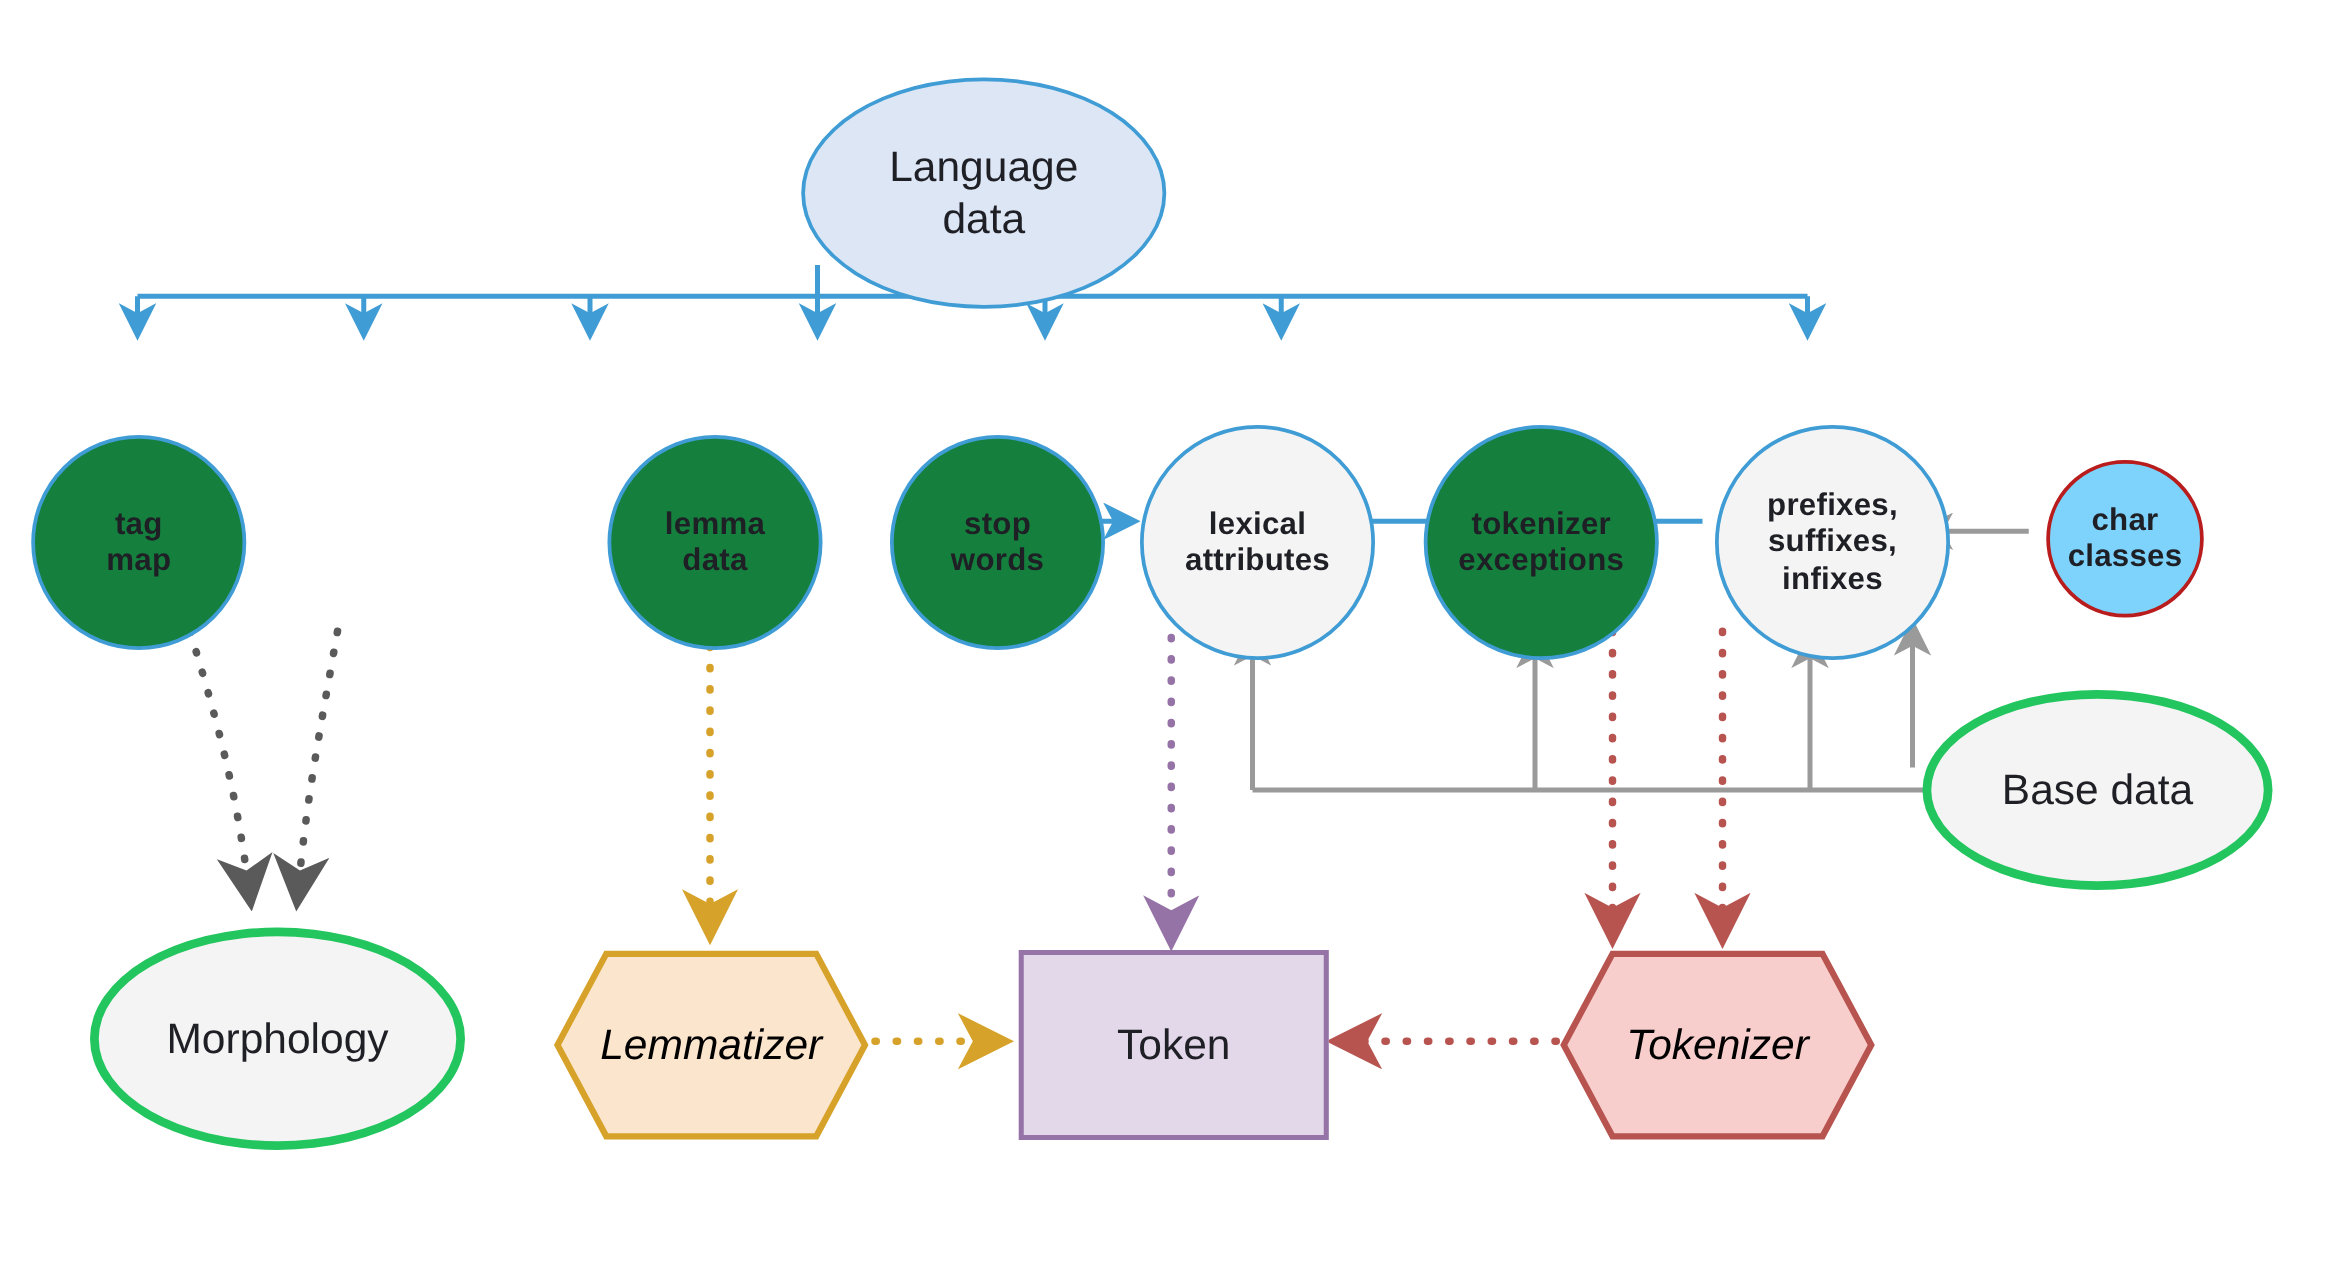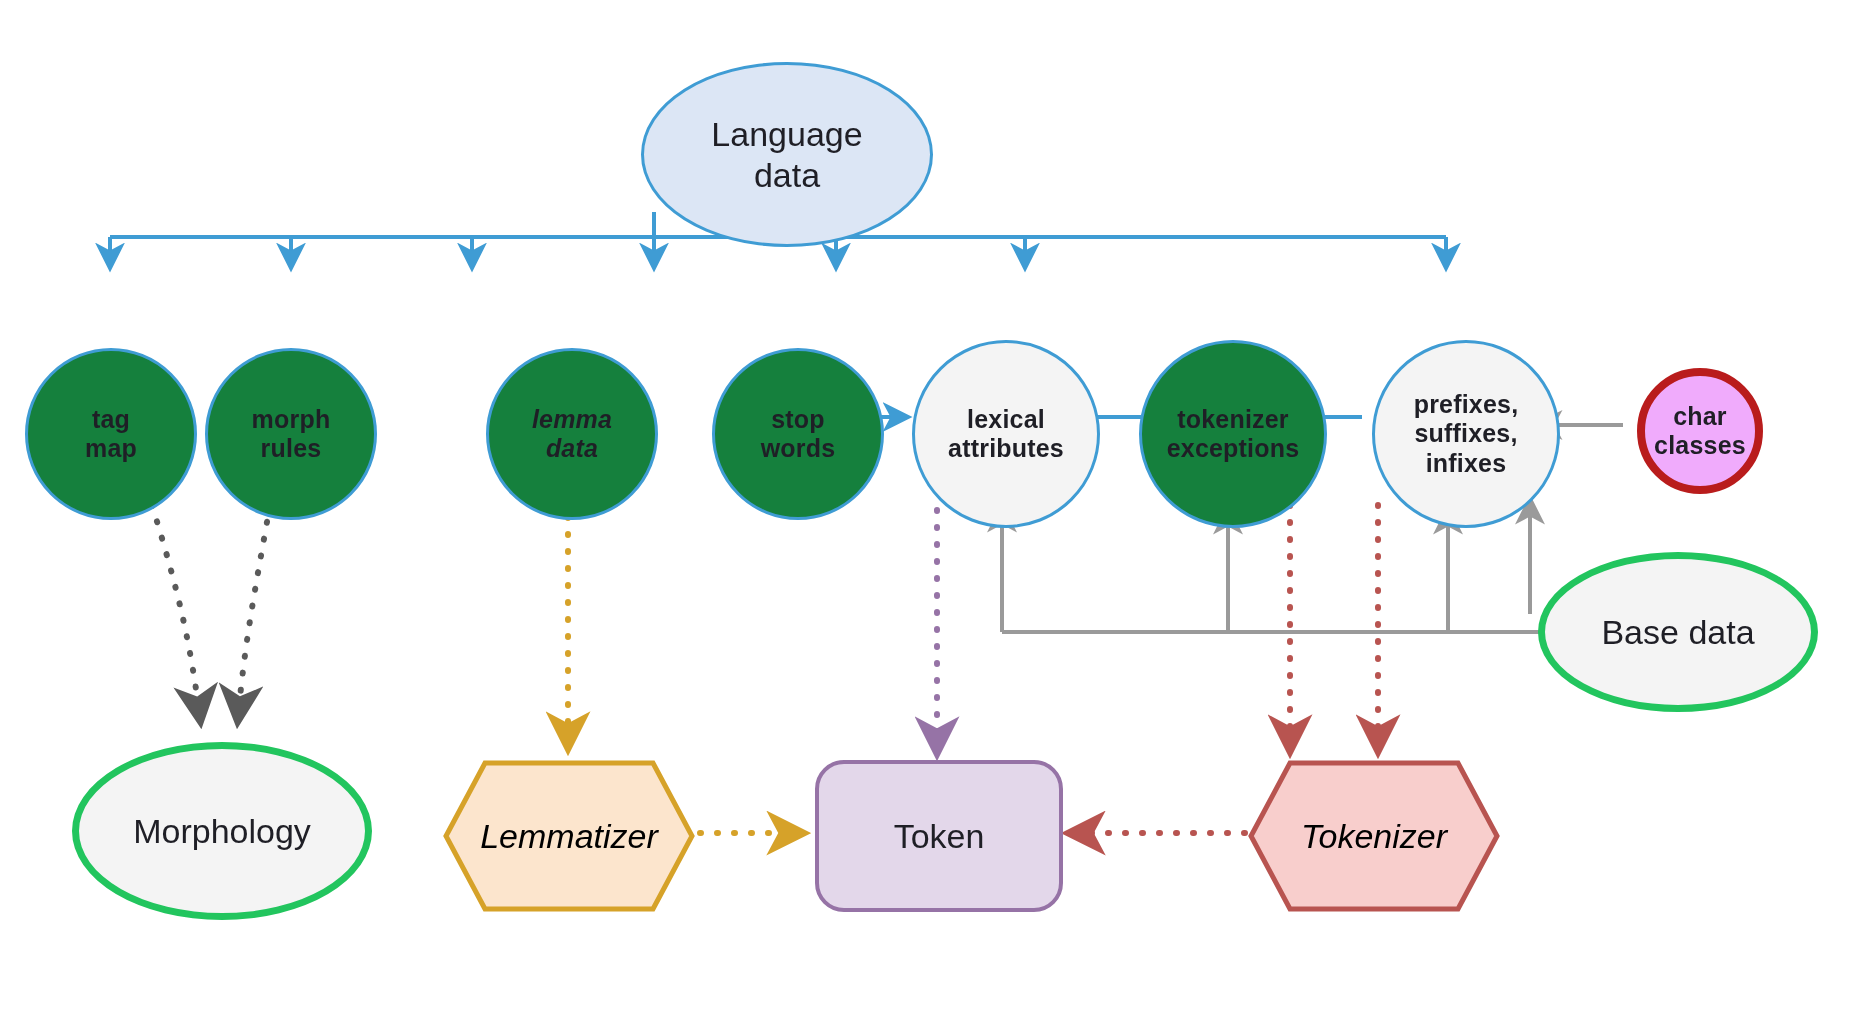--- a/index.html
+++ b/index.html
@@ -4,21 +4,21 @@
 <style>
   html,body{margin:0;padding:0;background:#ffffff;}
   body{width:1868px;height:1012px;font-family:"Liberation Sans",sans-serif;overflow:hidden;}
   #stage{position:relative;width:1551px;height:1012px;background:#ffffff;}
   #edges{position:absolute;left:0;top:0;width:1868px;height:1012px;}
   .node{position:absolute;display:flex;align-items:center;justify-content:center;text-align:center;box-sizing:border-box;color:#1f1f26;}
   .node .lbl{line-height:1.18;pointer-events:none;}
   .circ{border-radius:50%;}
   .c-blue{background:#15803d;border:3px solid #3f9cd4;}
   .c-gray{background:#f4f4f4;border:3px solid #3f9cd4;}
-  .c-plain{background:#f0abfc;border:8px solid #b91c1c;}
+  .c-plain{background:#7dd3fc;border:3px solid #b91c1c;}
   .ell{border-radius:50%;}
   .e-blue{background:#dce6f5;border:3px solid #3f9cd4;}
   .e-gray{background:#f4f4f4;border:7px solid #22c55e;}
   .boxed{background:#e3d7ea;border:4px solid #9673a6;}
   .small-bold{font-size:25px;font-weight:bold;letter-spacing:.2px;}
   .big-reg{font-size:34px;font-weight:400;}
   .hexwrap{position:absolute;font-style:italic;}
   .hexwrap svg{position:absolute;left:0;top:0;}
   .hexwrap .lbl{position:absolute;left:0;top:0;width:100%;height:100%;display:flex;align-items:center;justify-content:center;}
 </style>
@@ -102,28 +102,22 @@
     </div>
   </div>
 
   <div class="node circ c-blue" style="left:25px;top:348px;width:172px;height:172px;">
     <div class="lbl small-bold">
       <div>tag</div>
       <div>map</div>
     </div>
   </div>
 
-  <div class="node circ c-blue" style="left:205px;top:348px;width:172px;height:172px;">
-    <div class="lbl small-bold">
-      <div>morph</div>
-      <div>rules</div>
-    </div>
-  </div>
 
-  <div class="node circ c-blue" style="left:486px;top:348px;width:172px;height:172px;font-style:italic;">
+  <div class="node circ c-blue" style="left:486px;top:348px;width:172px;height:172px;">
     <div class="lbl small-bold">
       <div>lemma</div>
       <div>data</div>
     </div>
   </div>
 
   <div class="node circ c-blue" style="left:712px;top:348px;width:172px;height:172px;">
     <div class="lbl small-bold">
       <div>stop</div>
       <div>words</div>
@@ -167,21 +161,21 @@
     <div class="lbl big-reg">Morphology</div>
   </div>
 
   <div class="hexwrap" style="left:443px;top:760px;width:252px;height:152px;">
     <svg width="252" height="152" viewBox="0 0 252 152">
       <polygon points="42,3 210,3 249,76 210,149 42,149 3,76" fill="#fce5cd" stroke="#d6a229" stroke-width="5"></polygon>
     </svg>
     <div class="lbl big-reg">Lemmatizer</div>
   </div>
 
-  <div class="node boxed" style="left:815px;top:760px;width:248px;height:152px;border-radius:29px;">
+  <div class="node boxed" style="left:815px;top:760px;width:248px;height:152px;">
     <div class="lbl big-reg">Token</div>
   </div>
 
   <div class="hexwrap" style="left:1248px;top:760px;width:252px;height:152px;">
     <svg width="252" height="152" viewBox="0 0 252 152">
       <polygon points="42,3 210,3 249,76 210,149 42,149 3,76" fill="#f8cecc" stroke="#b85450" stroke-width="5"></polygon>
     </svg>
     <div class="lbl big-reg">Tokenizer</div>
   </div>
 

